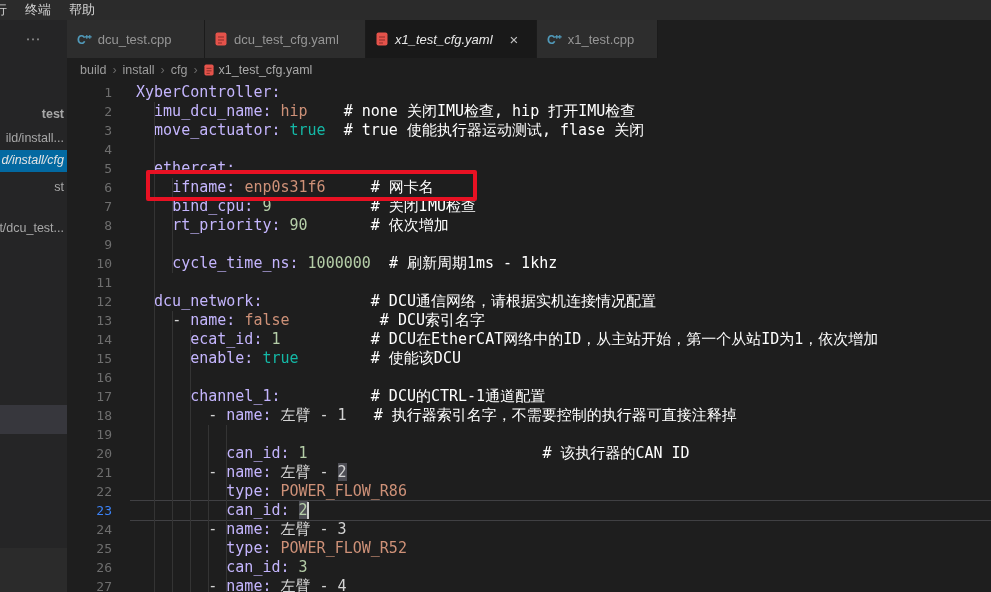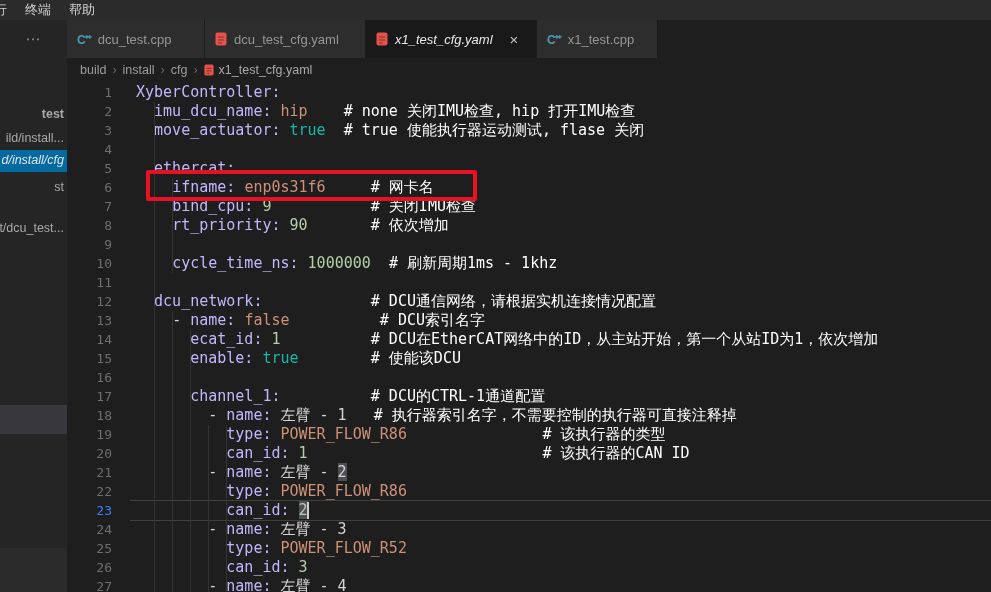--- a/index.html
+++ b/index.html
@@ -160,21 +160,21 @@
       <div class="code-line"><span class="ln">9</span></div>
       <div class="code-line"><span class="ln">10</span><span class="code"><span class="tk-p">    </span><span class="tk-k">cycle_time_ns:</span><span class="tk-p"> </span><span class="tk-n">1000000</span><span class="tk-p">  </span><span class="tk-c"># 刷新周期1ms - 1khz</span></span></div>
       <div class="code-line"><span class="ln">11</span><span class="code"></span></div>
       <div class="code-line"><span class="ln">12</span><span class="code"><span class="tk-p">  </span><span class="tk-k">dcu_network:</span><span class="tk-p">            </span><span class="tk-c"># DCU通信网络，请根据实机连接情况配置</span></span></div>
       <div class="code-line"><span class="ln">13</span><span class="code"><span class="tk-p">    </span><span class="tk-d">- </span><span class="tk-k">name:</span><span class="tk-p"> </span><span class="tk-s">false</span><span class="tk-p">          </span><span class="tk-c"># DCU索引名字</span></span></div>
       <div class="code-line"><span class="ln">14</span><span class="code"><span class="tk-p">      </span><span class="tk-k">ecat_id:</span><span class="tk-p"> </span><span class="tk-n">1</span><span class="tk-p">          </span><span class="tk-c"># DCU在EtherCAT网络中的ID，从主站开始，第一个从站ID为1，依次增加</span></span></div>
       <div class="code-line"><span class="ln">15</span><span class="code"><span class="tk-p">      </span><span class="tk-k">enable:</span><span class="tk-p"> </span><span class="tk-b">true</span><span class="tk-p">        </span><span class="tk-c"># 使能该DCU</span></span></div>
       <div class="code-line"><span class="ln">16</span></div>
       <div class="code-line"><span class="ln">17</span><span class="code"><span class="tk-p">      </span><span class="tk-k">channel_1:</span><span class="tk-p">          </span><span class="tk-c"># DCU的CTRL-1通道配置</span></span></div>
       <div class="code-line"><span class="ln">18</span><span class="code"><span class="tk-p">        </span><span class="tk-d">- </span><span class="tk-k">name:</span><span class="tk-p"> </span><span class="tk-p">左臂 - 1</span><span class="tk-p">   </span><span class="tk-c"># 执行器索引名字，不需要控制的执行器可直接注释掉</span></span></div>
-      <div class="code-line"><span class="ln">19</span><span class="code"><span class="tk-p">          </span><span class="tk-k">type:</span><span class="tk-p"> </span><span class="tk-s">POWER_FLOW_R86</span><span class="tk-p">               </span><span class="tk-c"># 该执行器的类型</span></span></div>
+      <div class="code-line"><span class="ln">19</span></div>
       <div class="code-line"><span class="ln">20</span><span class="code"><span class="tk-p">          </span><span class="tk-k">can_id:</span><span class="tk-p"> </span><span class="tk-n">1</span><span class="tk-p">                          </span><span class="tk-c"># 该执行器的CAN ID</span></span></div>
       <div class="code-line"><span class="ln">21</span><span class="code"><span class="tk-p">        </span><span class="tk-d">- </span><span class="tk-k">name:</span><span class="tk-p"> </span><span class="tk-p">左臂 - </span><span class="tk-p tk-hl">2</span></span></div>
       <div class="code-line"><span class="ln">22</span><span class="code"><span class="tk-p">          </span><span class="tk-k">type:</span><span class="tk-p"> </span><span class="tk-s">POWER_FLOW_R86</span></span></div>
       <div class="code-line current"><span class="ln">23</span><span class="code"><span class="tk-p">          </span><span class="tk-k">can_id:</span><span class="tk-p"> </span><span class="tk-n tk-hl">2</span></span></div>
       <div class="code-line"><span class="ln">24</span><span class="code"><span class="tk-p">        </span><span class="tk-d">- </span><span class="tk-k">name:</span><span class="tk-p"> </span><span class="tk-p">左臂 - 3</span></span></div>
       <div class="code-line"><span class="ln">25</span><span class="code"><span class="tk-p">          </span><span class="tk-k">type:</span><span class="tk-p"> </span><span class="tk-s">POWER_FLOW_R52</span></span></div>
       <div class="code-line"><span class="ln">26</span><span class="code"><span class="tk-p">          </span><span class="tk-k">can_id:</span><span class="tk-p"> </span><span class="tk-n">3</span></span></div>
       <div class="code-line"><span class="ln">27</span><span class="code"><span class="tk-p">        </span><span class="tk-d">- </span><span class="tk-k">name:</span><span class="tk-p"> </span><span class="tk-p">左臂 - 4</span></span></div>
     </div>
   <div class="cursor" style="left:240px;top:420px"></div>

